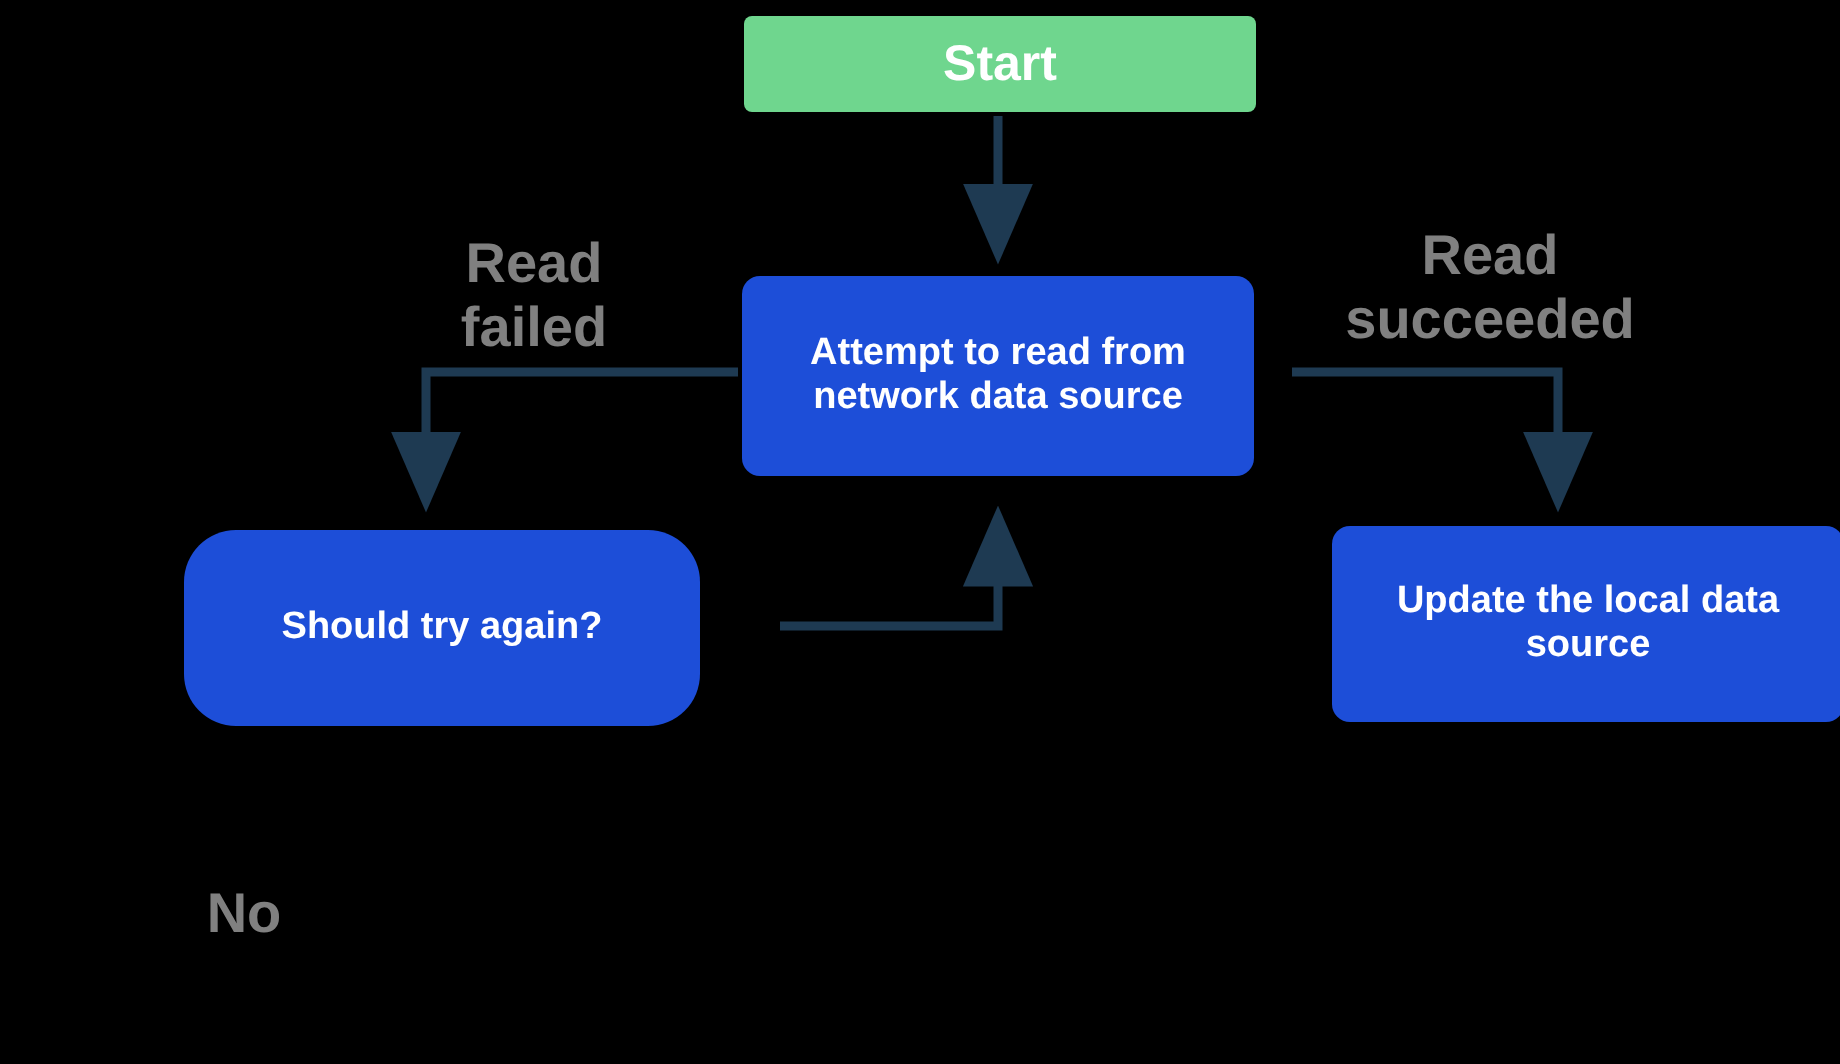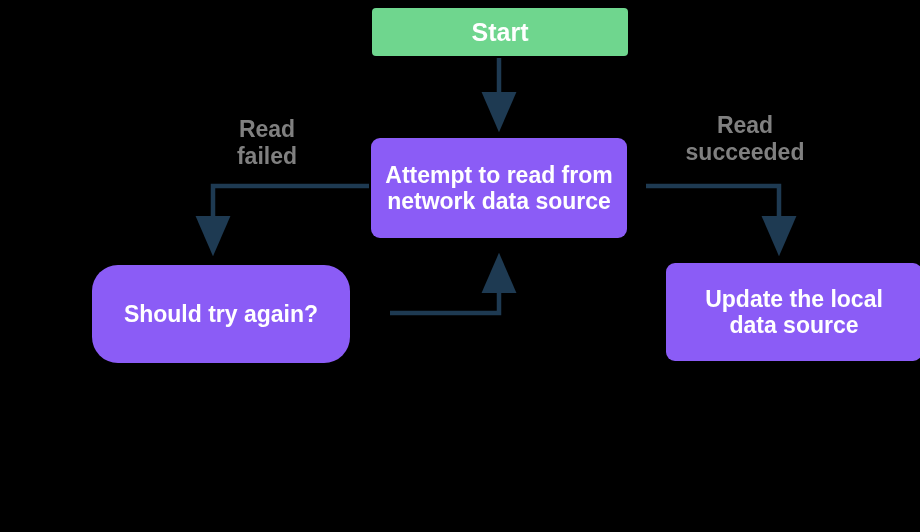--- a/index.html
+++ b/index.html
@@ -31,24 +31,24 @@
     top: 8px;
     width: 256px;
     height: 48px;
     background: #6FD68E;
     color: #ffffff;
     border-radius: 4px;
     font-size: 25px;
     font-weight: bold;
   }
   .node-process {
-    background: #8b5cf6;
+    background: #1d4ed8;
     color: #ffffff;
     border-radius: 9px;
-    font-size: 23px;
+    font-size: 19px;
     font-weight: bold;
     padding: 0 14px;
   }
   .node-attempt {
     left: 371px;
     top: 138px;
     width: 256px;
     height: 100px;
   }
   .node-retry {
@@ -73,21 +73,21 @@
     background: transparent;
     border: 3px solid #E8763F;
     color: #E8763F;
     font-size: 22.5px;
     font-weight: bold;
     border-radius: 2px;
   }
   .edge-label {
     position: absolute;
     color: #808080;
-    font-size: 23px;
+    font-size: 28px;
     font-weight: bold;
     text-align: center;
     line-height: 1.16;
     white-space: pre-line;
   }
   .lbl-read-failed {
     left: 182px;
     top: 116px;
     width: 170px;
   }
@@ -153,14 +153,15 @@
   <div class="node node-process node-update">Update the local data source</div>
 
 
   <div class="edge-label lbl-read-failed">Read
 failed</div>
 
   <div class="edge-label lbl-read-succeeded">Read
 succeeded</div>
 
 
+  <div class="edge-label lbl-no">No</div>
 
 </div>
 
 </body></html>

